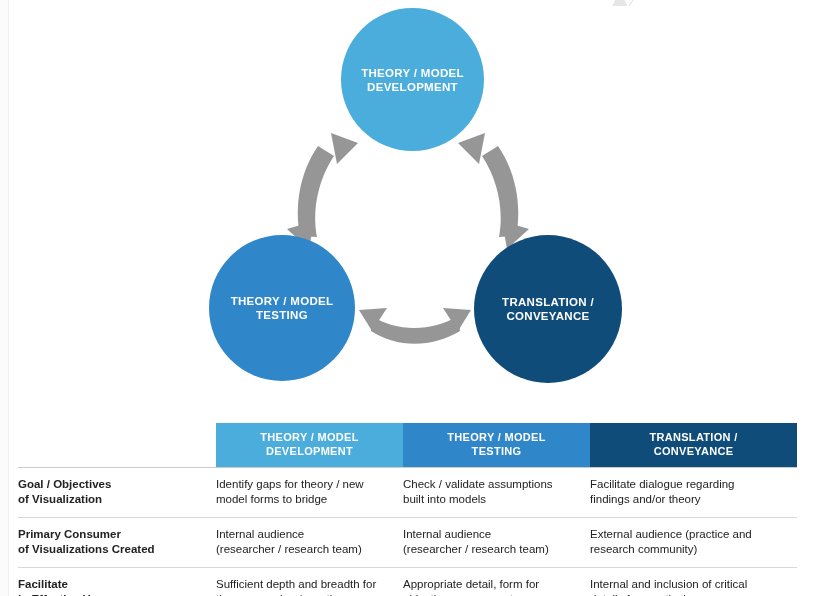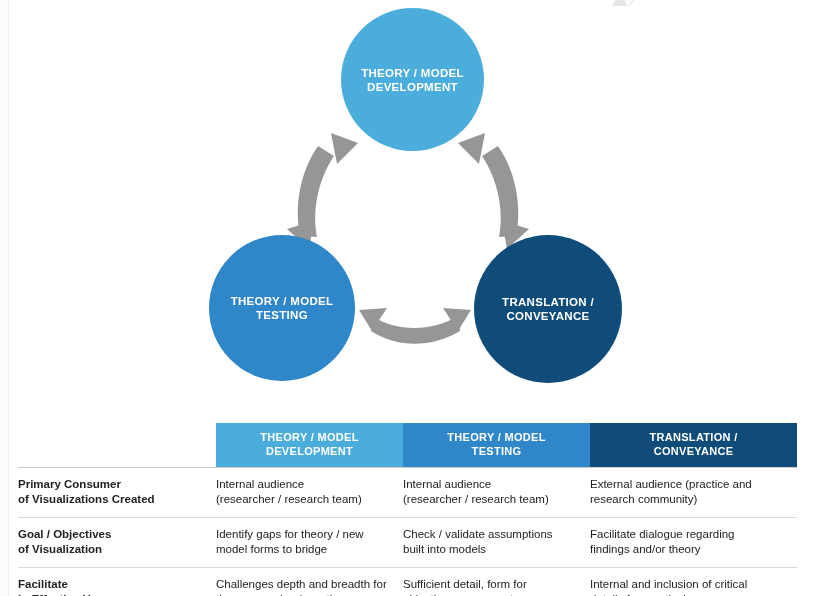--- a/index.html
+++ b/index.html
@@ -243,65 +243,65 @@
         </th>
         <th style="background:#0F4C7A;">
           <span>TRANSLATION /</span><br>
           <span>CONVEYANCE</span>
         </th>
       </tr>
     </thead>
     <tbody>
       <tr>
         <td class="row-label">
-          <span class="line">Primary Consumer</span>
-          <span class="line">of Visualizations Created</span>
-        </td>
-        <td class="body-cell">
-          <span class="line">Internal audience</span>
-          <span class="line">(researcher / research team)</span>
-        </td>
-        <td class="body-cell">
-          <span class="line">Internal audience</span>
-          <span class="line">(researcher / research team)</span>
-        </td>
-        <td class="body-cell">
-          <span class="line">External audience (practice and</span>
-          <span class="line">research community)</span>
+          <span class="line">Goal / Objectives</span>
+          <span class="line">of Visualization</span>
+        </td>
+        <td class="body-cell">
+          <span class="line">Identify gaps for theory / new</span>
+          <span class="line">model forms to bridge</span>
+        </td>
+        <td class="body-cell">
+          <span class="line">Check / validate assumptions</span>
+          <span class="line">built into models</span>
+        </td>
+        <td class="body-cell">
+          <span class="line">Facilitate dialogue regarding</span>
+          <span class="line">findings and/or theory</span>
         </td>
       </tr>
       <tr>
         <td class="row-label">
-          <span class="line">Goal / Objectives</span>
-          <span class="line">of Visualization</span>
-        </td>
-        <td class="body-cell">
-          <span class="line">Identify gaps for theory / new</span>
-          <span class="line">model forms to bridge</span>
-        </td>
-        <td class="body-cell">
-          <span class="line">Check / validate assumptions</span>
-          <span class="line">built into models</span>
-        </td>
-        <td class="body-cell">
-          <span class="line">Facilitate dialogue regarding</span>
-          <span class="line">findings and/or theory</span>
+          <span class="line">Primary Consumer</span>
+          <span class="line">of Visualizations Created</span>
+        </td>
+        <td class="body-cell">
+          <span class="line">Internal audience</span>
+          <span class="line">(researcher / research team)</span>
+        </td>
+        <td class="body-cell">
+          <span class="line">Internal audience</span>
+          <span class="line">(researcher / research team)</span>
+        </td>
+        <td class="body-cell">
+          <span class="line">External audience (practice and</span>
+          <span class="line">research community)</span>
         </td>
       </tr>
       <tr>
         <td class="row-label">
           <span class="line">Facilitate</span>
           <span class="line">in Effective Use</span>
         </td>
         <td class="body-cell">
-          <span class="line">Challenges depth and breadth for</span>
+          <span class="line">Sufficient depth and breadth for</span>
           <span class="line">theory mapping / scrutiny</span>
         </td>
         <td class="body-cell">
-          <span class="line">Sufficient detail, form for</span>
+          <span class="line">Appropriate detail, form for</span>
           <span class="line">objective assessment</span>
         </td>
         <td class="body-cell">
           <span class="line">Internal and inclusion of critical</span>
           <span class="line">details for practical use</span>
         </td>
       </tr>
     </tbody>
   </table>
 

